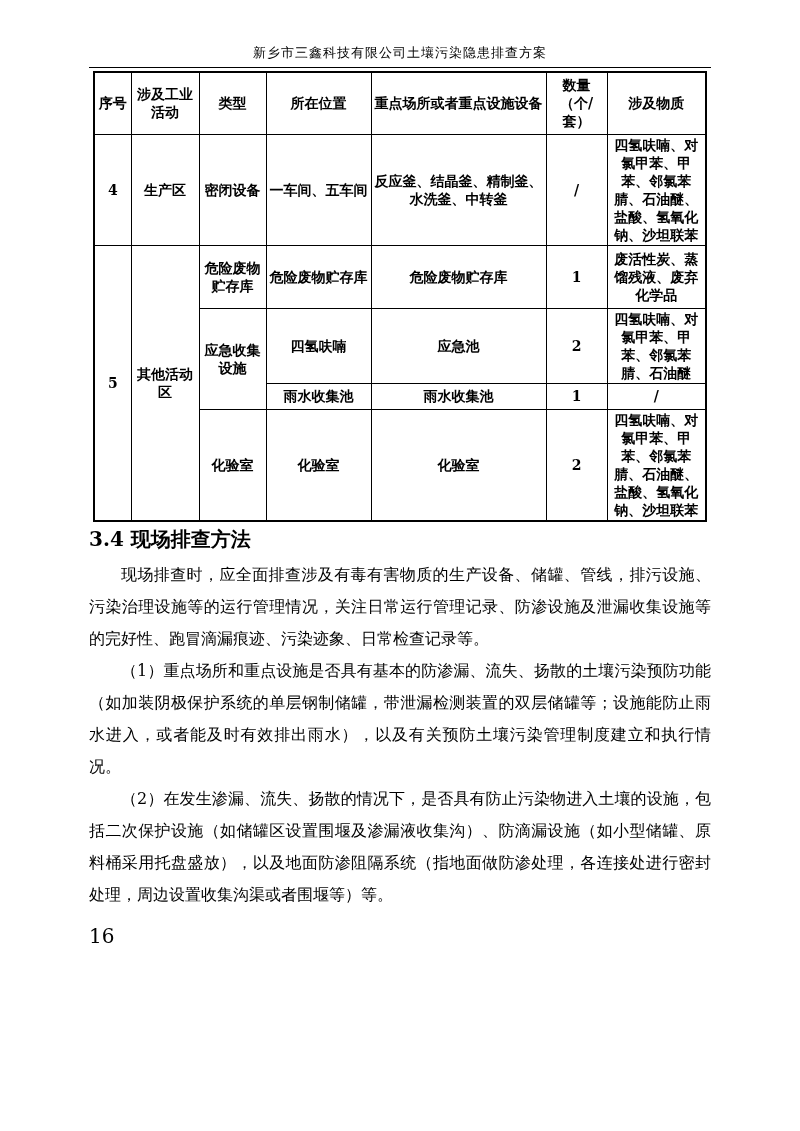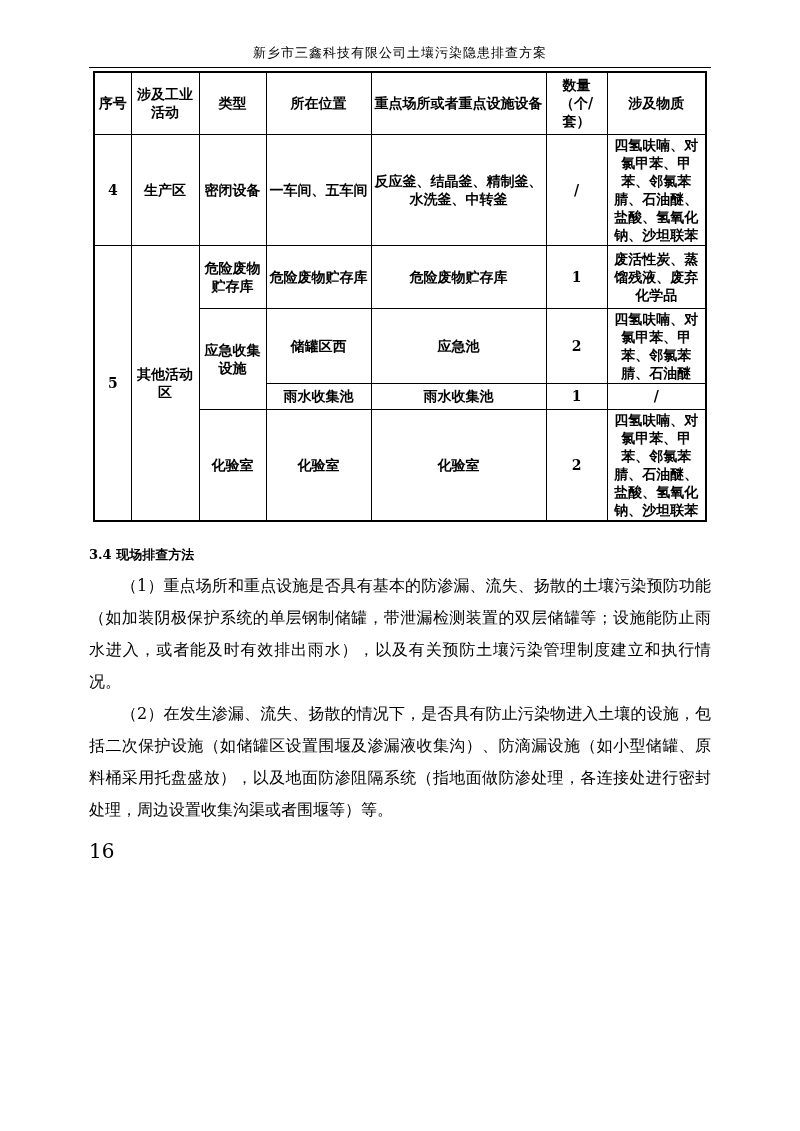--- a/index.html
+++ b/index.html
@@ -38,23 +38,23 @@
     font-weight:bold;
   }
   table.main th{font-weight:bold;}
   tr.rh{height:62px;}
   tr.r4{height:105px;}
   tr.r5a{height:63px;}
   tr.r5b{height:68px;}
   tr.r5c{height:26px;}
   tr.r5d{height:108px;}
   .section-heading{
-    font-size:13px;
+    font-size:20px;
     font-weight:bold;
-    margin:24px 0 6px 0;
+    margin:4px 0 6px 0;
   }
   p.body-par{
     font-size:16px;
     line-height:32px;
     text-align:justify;
     text-indent:32px;
     margin:0;
   }
   .page-number{
     text-align:left;
@@ -105,21 +105,21 @@
         <td rowspan="4">其他活动区</td>
         <td>危险废物贮存库</td>
         <td>危险废物贮存库</td>
         <td>危险废物贮存库</td>
         <td>1</td>
         <td>废活性炭、蒸馏残液、废弃化学品</td>
       </tr>
 
       <tr class="r5b">
         <td rowspan="2">应急收集设施</td>
-        <td>储罐区西</td>
+        <td>四氢呋喃</td>
         <td>应急池</td>
         <td>2</td>
         <td>四氢呋喃、对氯甲苯、甲苯、邻氯苯腈、石油醚</td>
       </tr>
 
       <tr class="r5c">
         <td>雨水收集池</td>
         <td>雨水收集池</td>
         <td>1</td>
         <td>/</td>
@@ -130,18 +130,19 @@
         <td>化验室</td>
         <td>化验室</td>
         <td>2</td>
         <td>四氢呋喃、对氯甲苯、甲苯、邻氯苯腈、石油醚、盐酸、氢氧化钠、沙坦联苯</td>
       </tr>
     </tbody>
   </table>
 
   <div class="section-heading">3.4 现场排查方法</div>
 
+  <p class="body-par">现场排查时，应全面排查涉及有毒有害物质的生产设备、储罐、管线，排污设施、污染治理设施等的运行管理情况，关注日常运行管理记录、防渗设施及泄漏收集设施等的完好性、跑冒滴漏痕迹、污染迹象、日常检查记录等。</p>
   <p class="body-par">（1）重点场所和重点设施是否具有基本的防渗漏、流失、扬散的土壤污染预防功能（如加装阴极保护系统的单层钢制储罐，带泄漏检测装置的双层储罐等；设施能防止雨水进入，或者能及时有效排出雨水），以及有关预防土壤污染管理制度建立和执行情况。</p>
   <p class="body-par">（2）在发生渗漏、流失、扬散的情况下，是否具有防止污染物进入土壤的设施，包括二次保护设施（如储罐区设置围堰及渗漏液收集沟）、防滴漏设施（如小型储罐、原料桶采用托盘盛放），以及地面防渗阻隔系统（指地面做防渗处理，各连接处进行密封处理，周边设置收集沟渠或者围堰等）等。</p>
 
   <div class="page-number">16</div>
 
 </div>
 
 </body></html>

